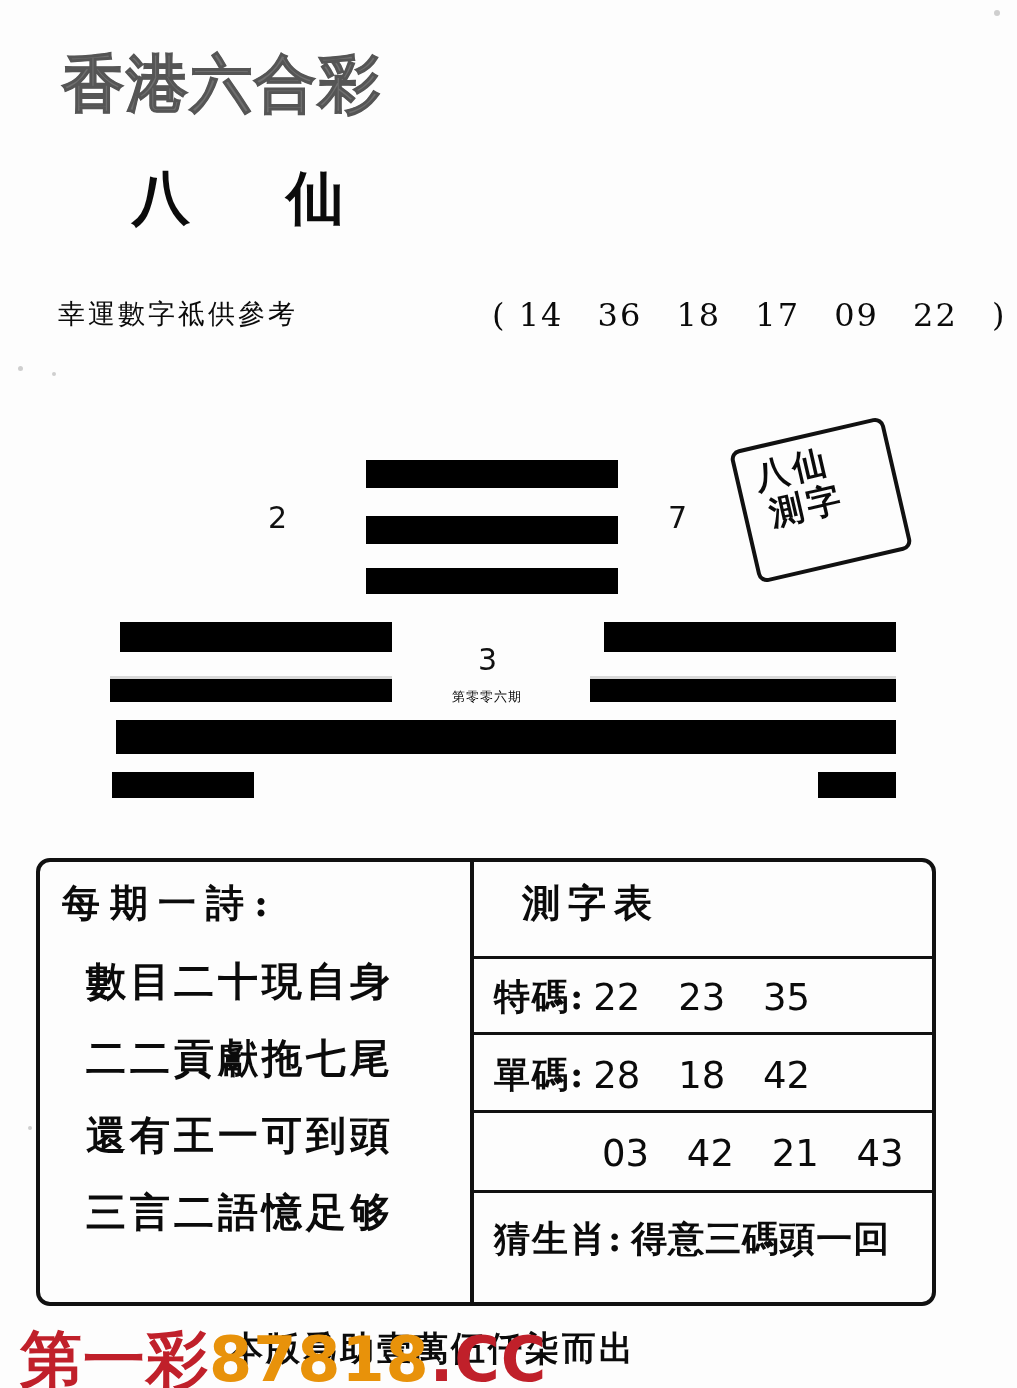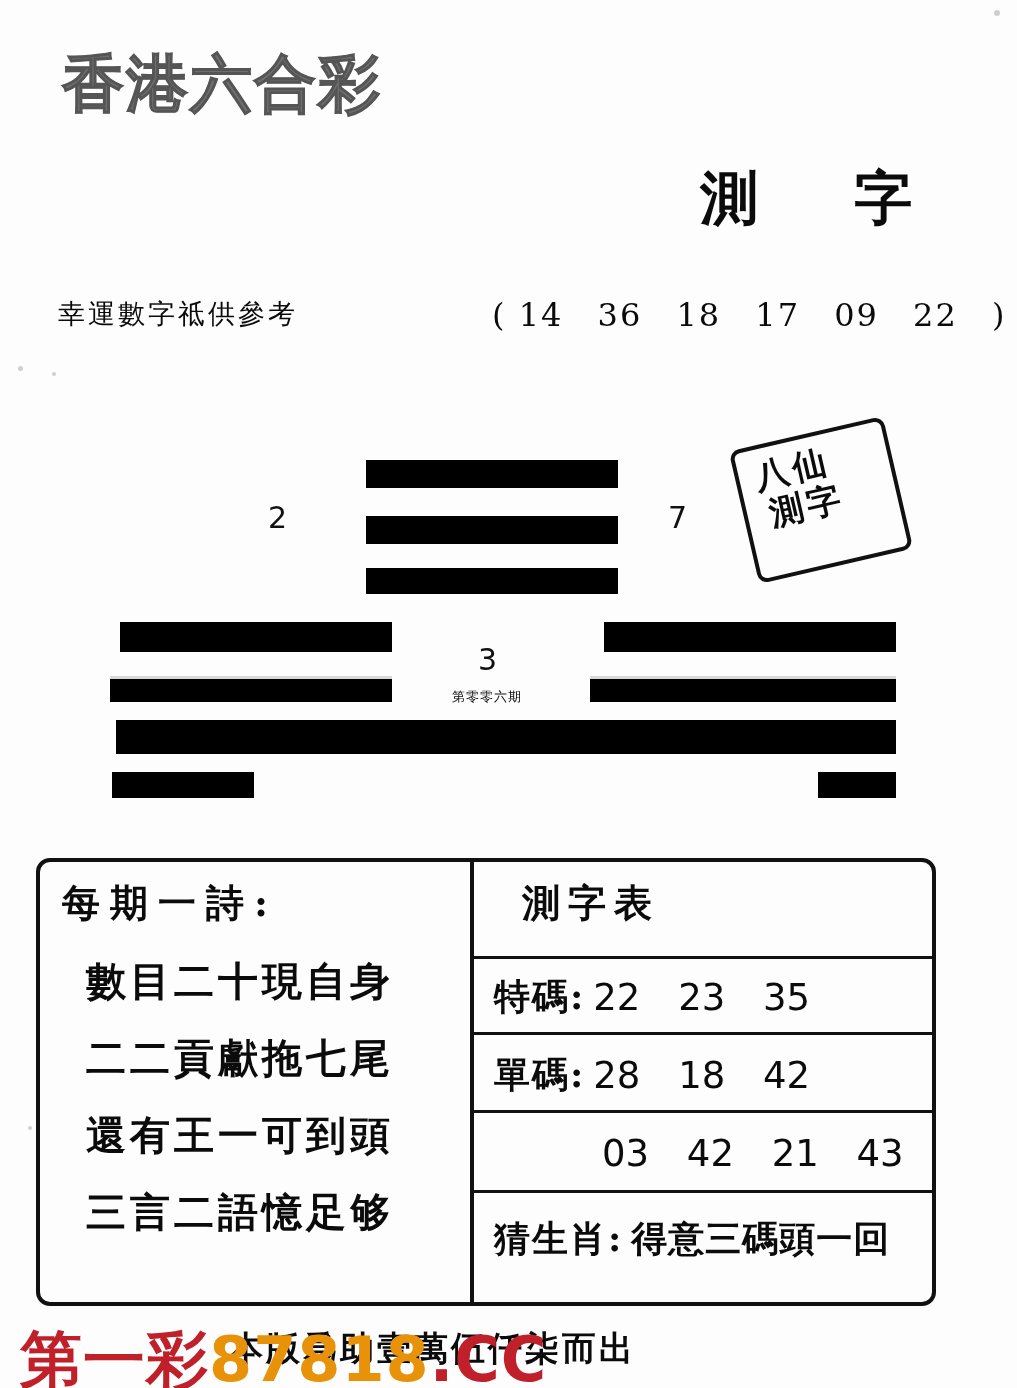--- a/index.html
+++ b/index.html
@@ -238,21 +238,21 @@
 
   .speck { position: absolute; background: #cfcfcf; border-radius: 50%; }
 </style>
 </head>
 <body>
 
 <div class="page">
 
   <div class="masthead">香港六合彩</div>
 
-  <div class="title-right">測 字</div>
+  <div class="title-left">八 仙</div>
 
   <div class="subtitle">幸運數字祗供參考</div>
 
   <div class="lucky-numbers">
     <span>(</span>
     <span class="num">14</span>
     <span class="num">36</span>
     <span class="num">18</span>
     <span class="num">17</span>
     <span class="num">09</span>

